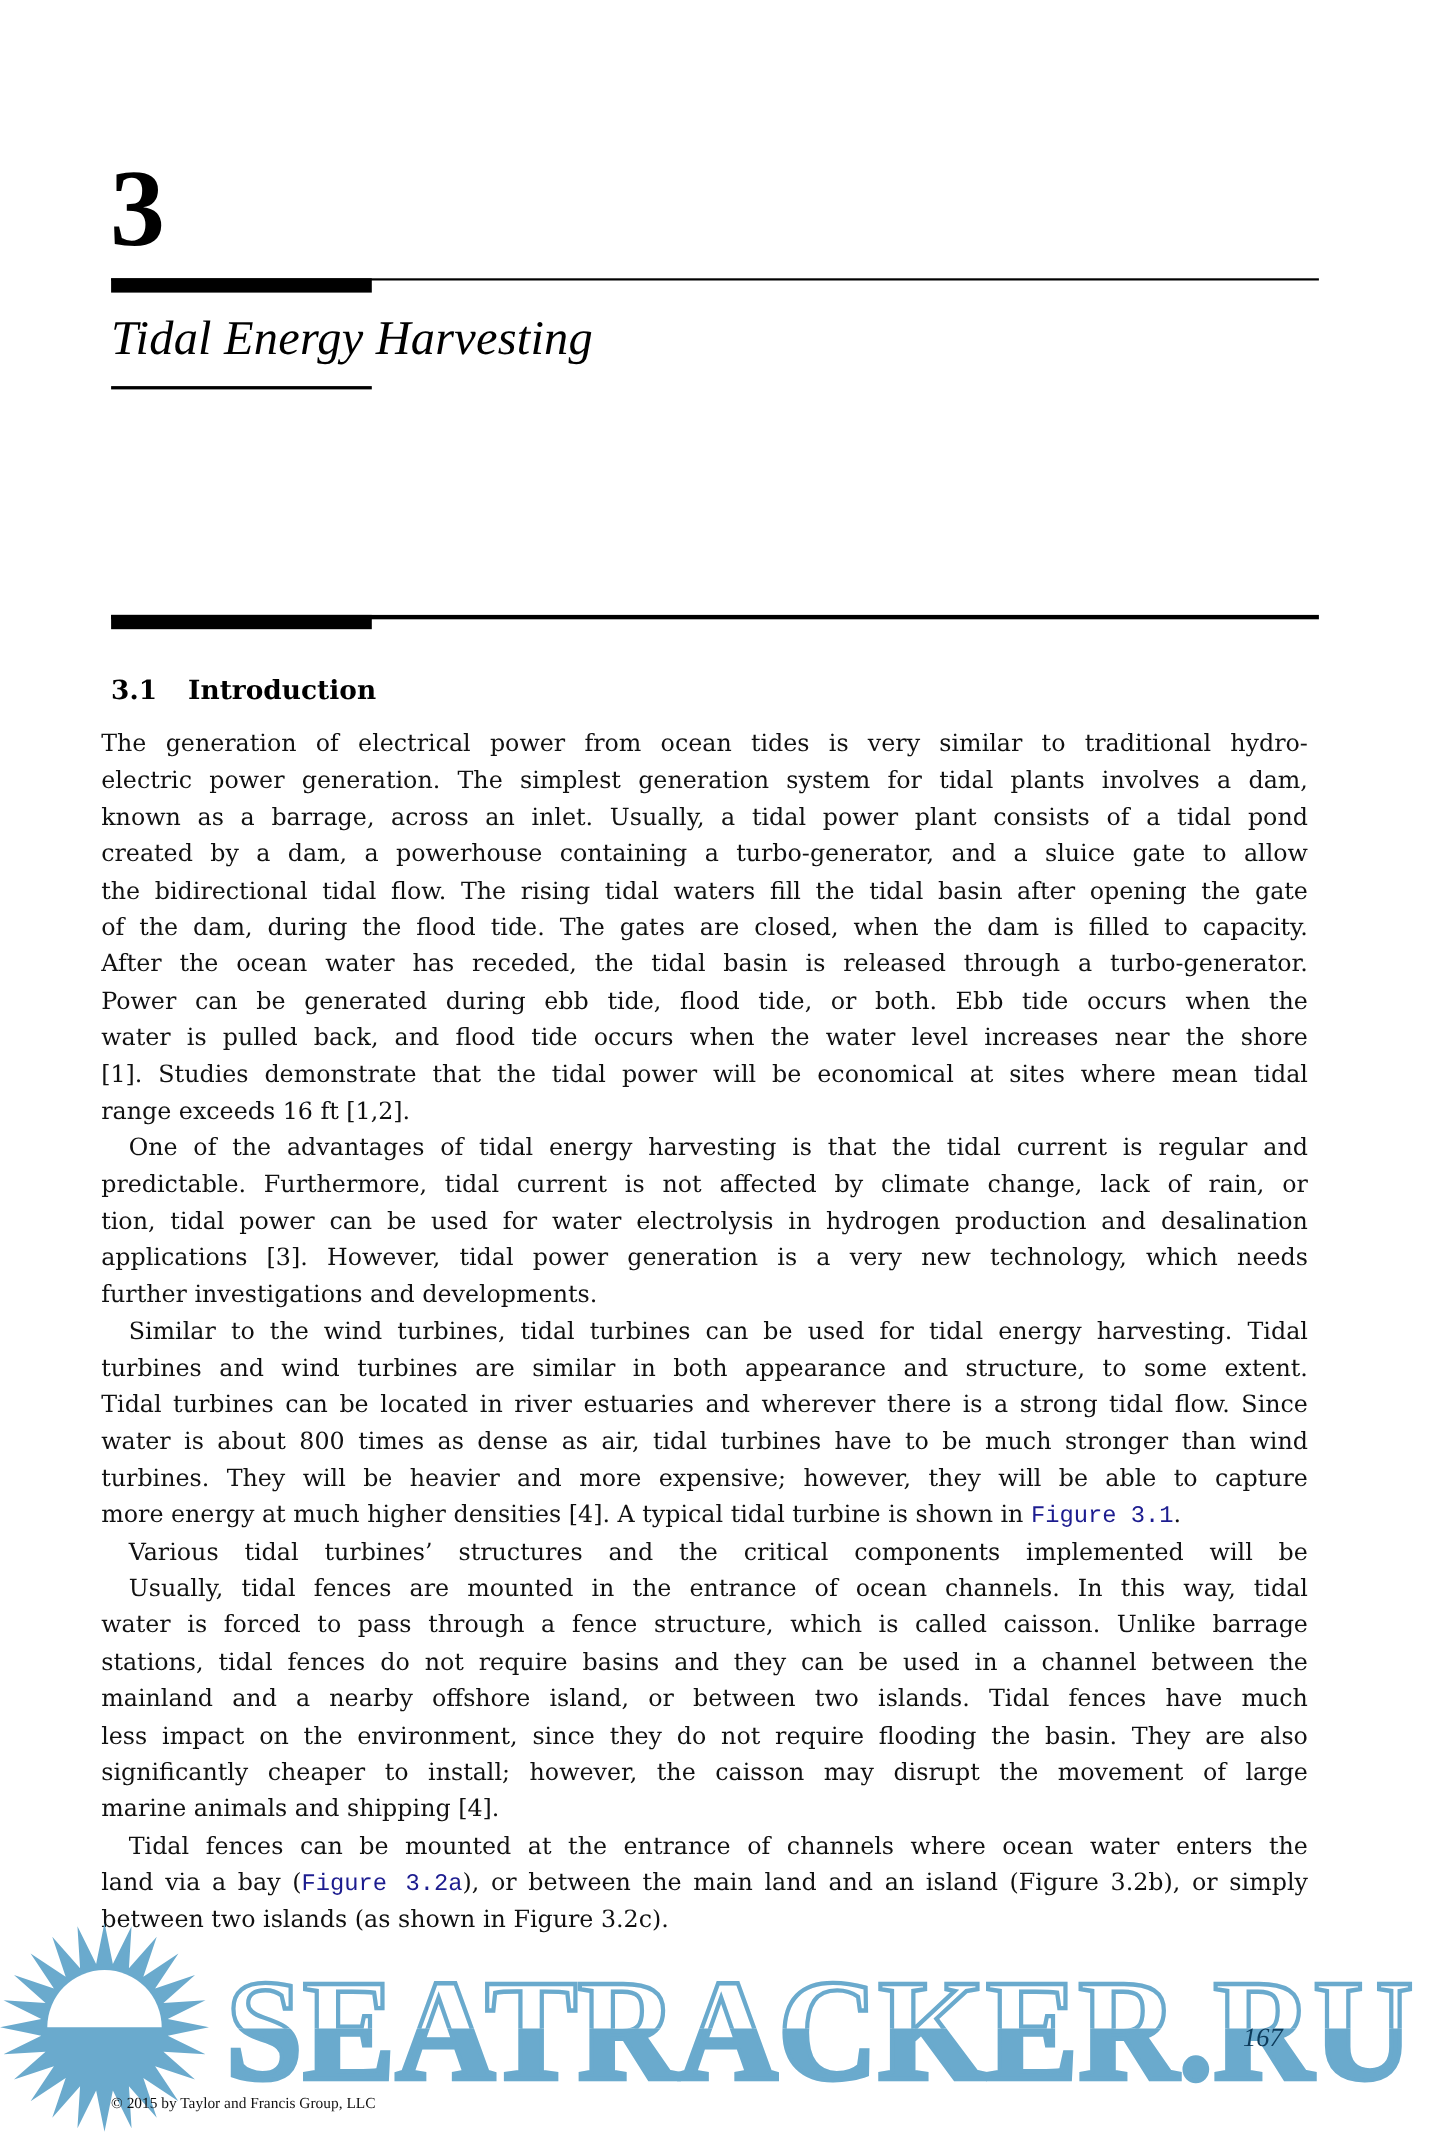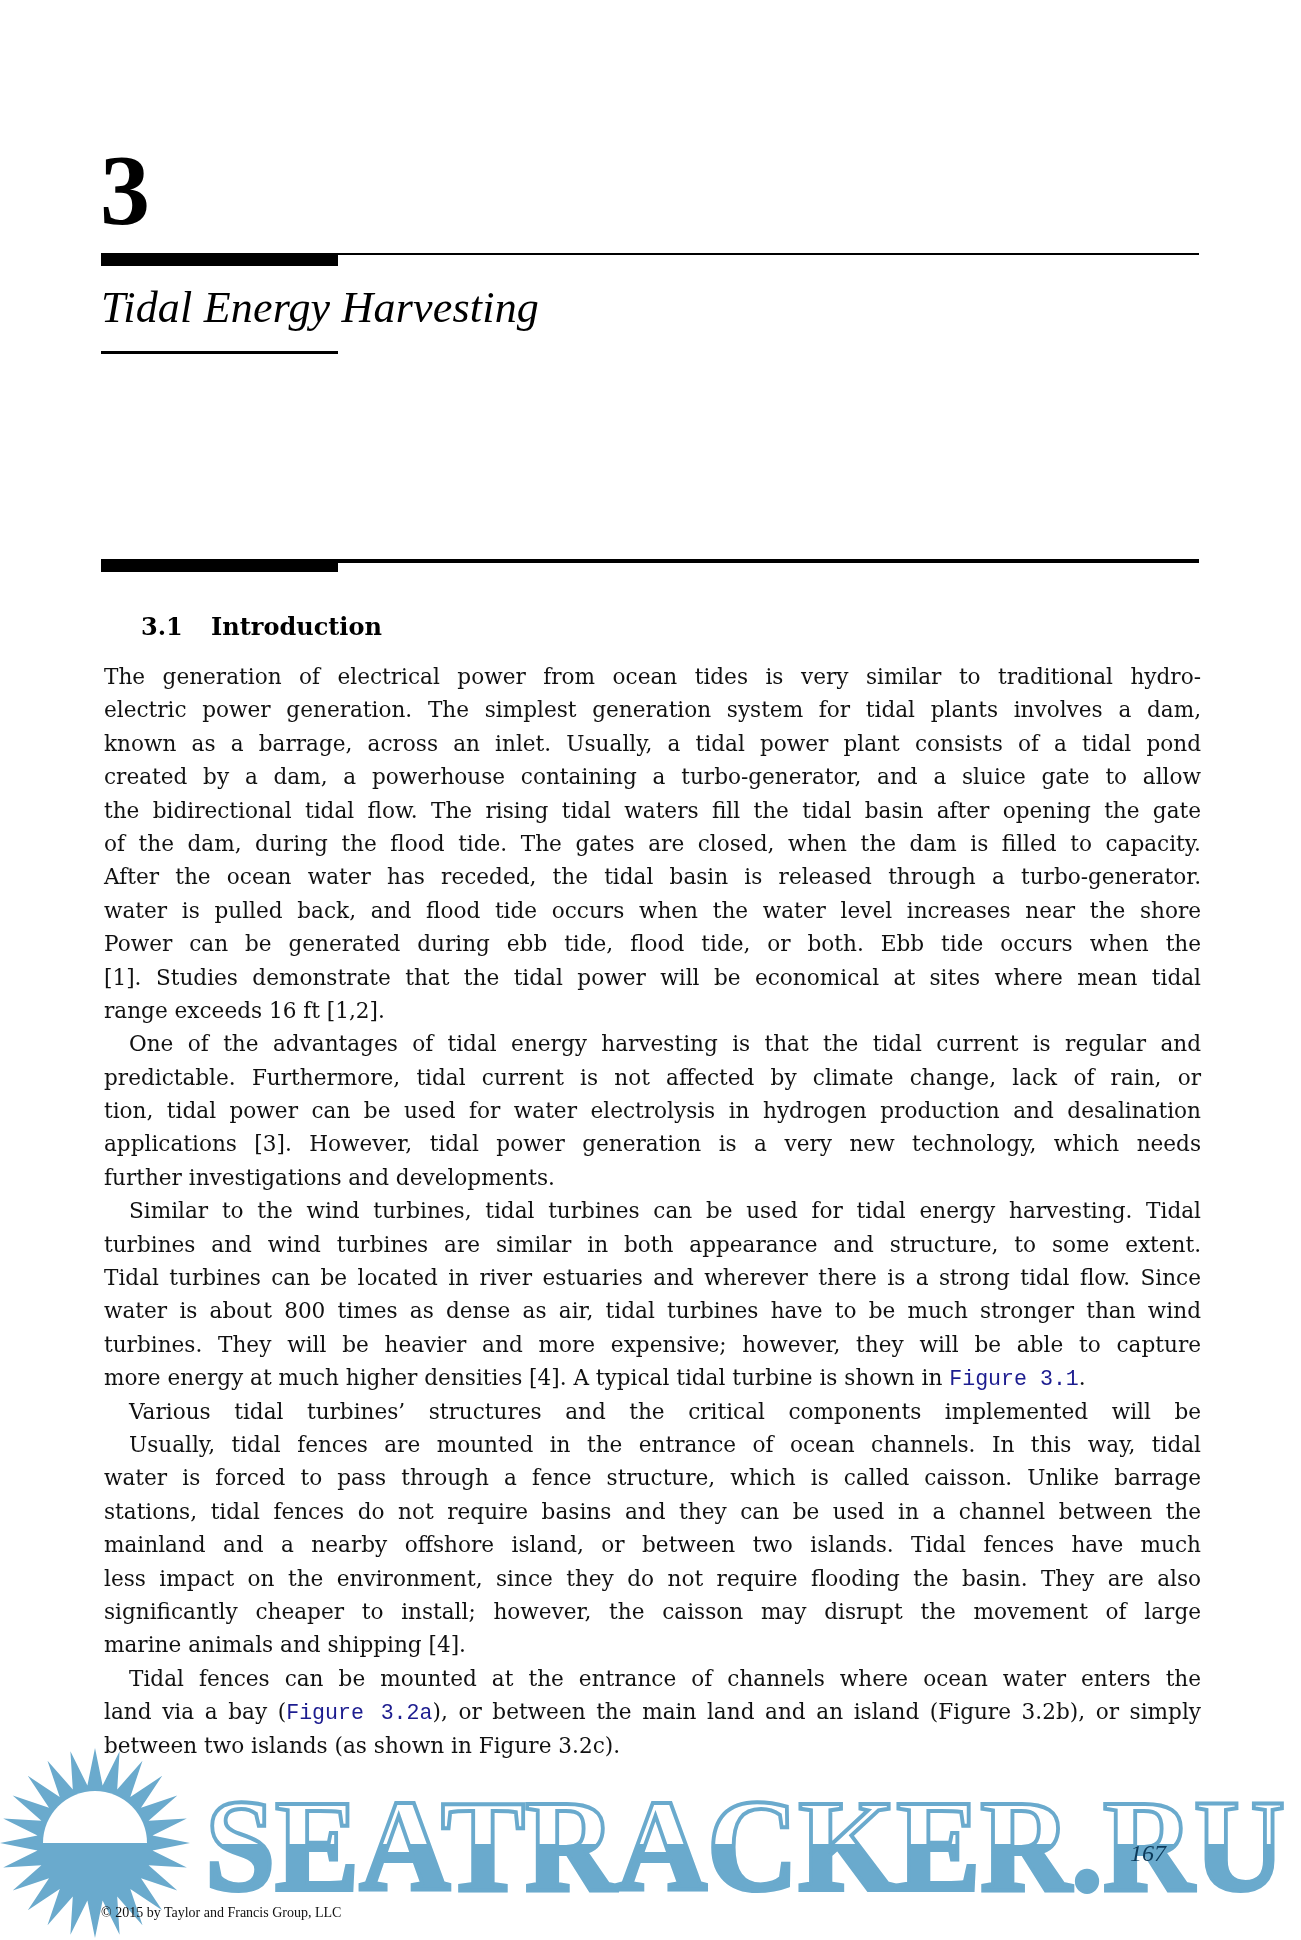--- a/index.html
+++ b/index.html
@@ -7,23 +7,23 @@
   .abs { position: absolute; }
 
   .chapter-number { left: 100px; top: 140px; font-family: "Liberation Serif", serif; font-weight: bold; font-size: 100px; line-height: 100px; color: #000; }
 
   .rule-thick { background: #000; }
   .rule-thin { background: #000; }
 
   .chapter-title { left: 101px; top: 280px; font-family: "Liberation Serif", serif; font-style: italic; font-size: 44px; line-height: 56px; color: #000; letter-spacing: 0.2px; }
 
   .section-heading { left: 101px; top: 610px; font-family: "DejaVu Serif", serif; font-weight: bold; font-size: 24px; line-height: 34px; color: #000; white-space: pre; }
-  .section-heading .num { display: inline-block; width: 70px; margin-left: 40px; }
+  .section-heading .num { display: inline-block; width: 70px; }
 
-  .body-text { left: 104px; top: 660px; width: 1097px; font-family: "DejaVu Serif", serif; font-size: 21.6px; line-height: 33.4px; color: #111; }
+  .body-text { left: 92px; top: 660px; width: 1097px; font-family: "DejaVu Serif", serif; font-size: 21.6px; line-height: 33.4px; color: #111; }
   .line { display: block; white-space: nowrap; text-align: justify; text-align-last: justify; height: 33.4px; }
   .line.last { text-align-last: left; }
   .line.indent { padding-left: 25px; }
   .link { color: #1c1c8f; font-family: Liberation Mono, monospace; }
 
   .page-number { left: 1130px; top: 1840px; width: 72px; text-align: left; font-family: "Liberation Serif", serif; font-style: italic; font-size: 24px; color: #0c3a5a; z-index: 3; }
   .copyright { left: 101px; top: 1905px; font-family: "Liberation Serif", serif; font-size: 14px; color: #111; z-index: 3; }
 
   .watermark { left: 0; top: 1720px; width: 1301px; height: 220px; z-index: 2; pointer-events: none; }
 </style>
@@ -46,22 +46,22 @@
 
 <div class="abs body-text" id="body-text">
     <div>
       <span class="line"><span>The generation of electrical power from ocean tides is very similar to traditional hydro-</span></span>
       <span class="line"><span>electric power generation. The simplest generation system for tidal plants involves a dam,</span></span>
       <span class="line"><span>known as a barrage, across an inlet. Usually, a tidal power plant consists of a tidal pond</span></span>
       <span class="line"><span>created by a dam, a powerhouse containing a turbo-generator, and a sluice gate to allow</span></span>
       <span class="line"><span>the bidirectional tidal flow. The rising tidal waters fill the tidal basin after opening the gate</span></span>
       <span class="line"><span>of the dam, during the flood tide. The gates are closed, when the dam is filled to capacity.</span></span>
       <span class="line"><span>After the ocean water has receded, the tidal basin is released through a turbo-generator.</span></span>
+      <span class="line"><span>Power can be generated during ebb tide, flood tide, or both. Ebb tide occurs when the</span></span>
       <span class="line"><span>water is pulled back, and flood tide occurs when the water level increases near the shore</span></span>
-      <span class="line"><span>Power can be generated during ebb tide, flood tide, or both. Ebb tide occurs when the</span></span>
       <span class="line"><span>[1]. Studies demonstrate that the tidal power will be economical at sites where mean tidal</span></span>
       <span class="line last"><span>range exceeds 16 ft [1,2].</span></span>
     </div>
     <div>
       <span class="line indent"><span>One of the advantages of tidal energy harvesting is that the tidal current is regular and</span></span>
       <span class="line"><span>predictable. Furthermore, tidal current is not affected by climate change, lack of rain, or</span></span>
       <span class="line"><span>tion, tidal power can be used for water electrolysis in hydrogen production and desalination</span></span>
       <span class="line"><span>applications [3]. However, tidal power generation is a very new technology, which needs</span></span>
       <span class="line last"><span>further investigations and developments.</span></span>
     </div>

